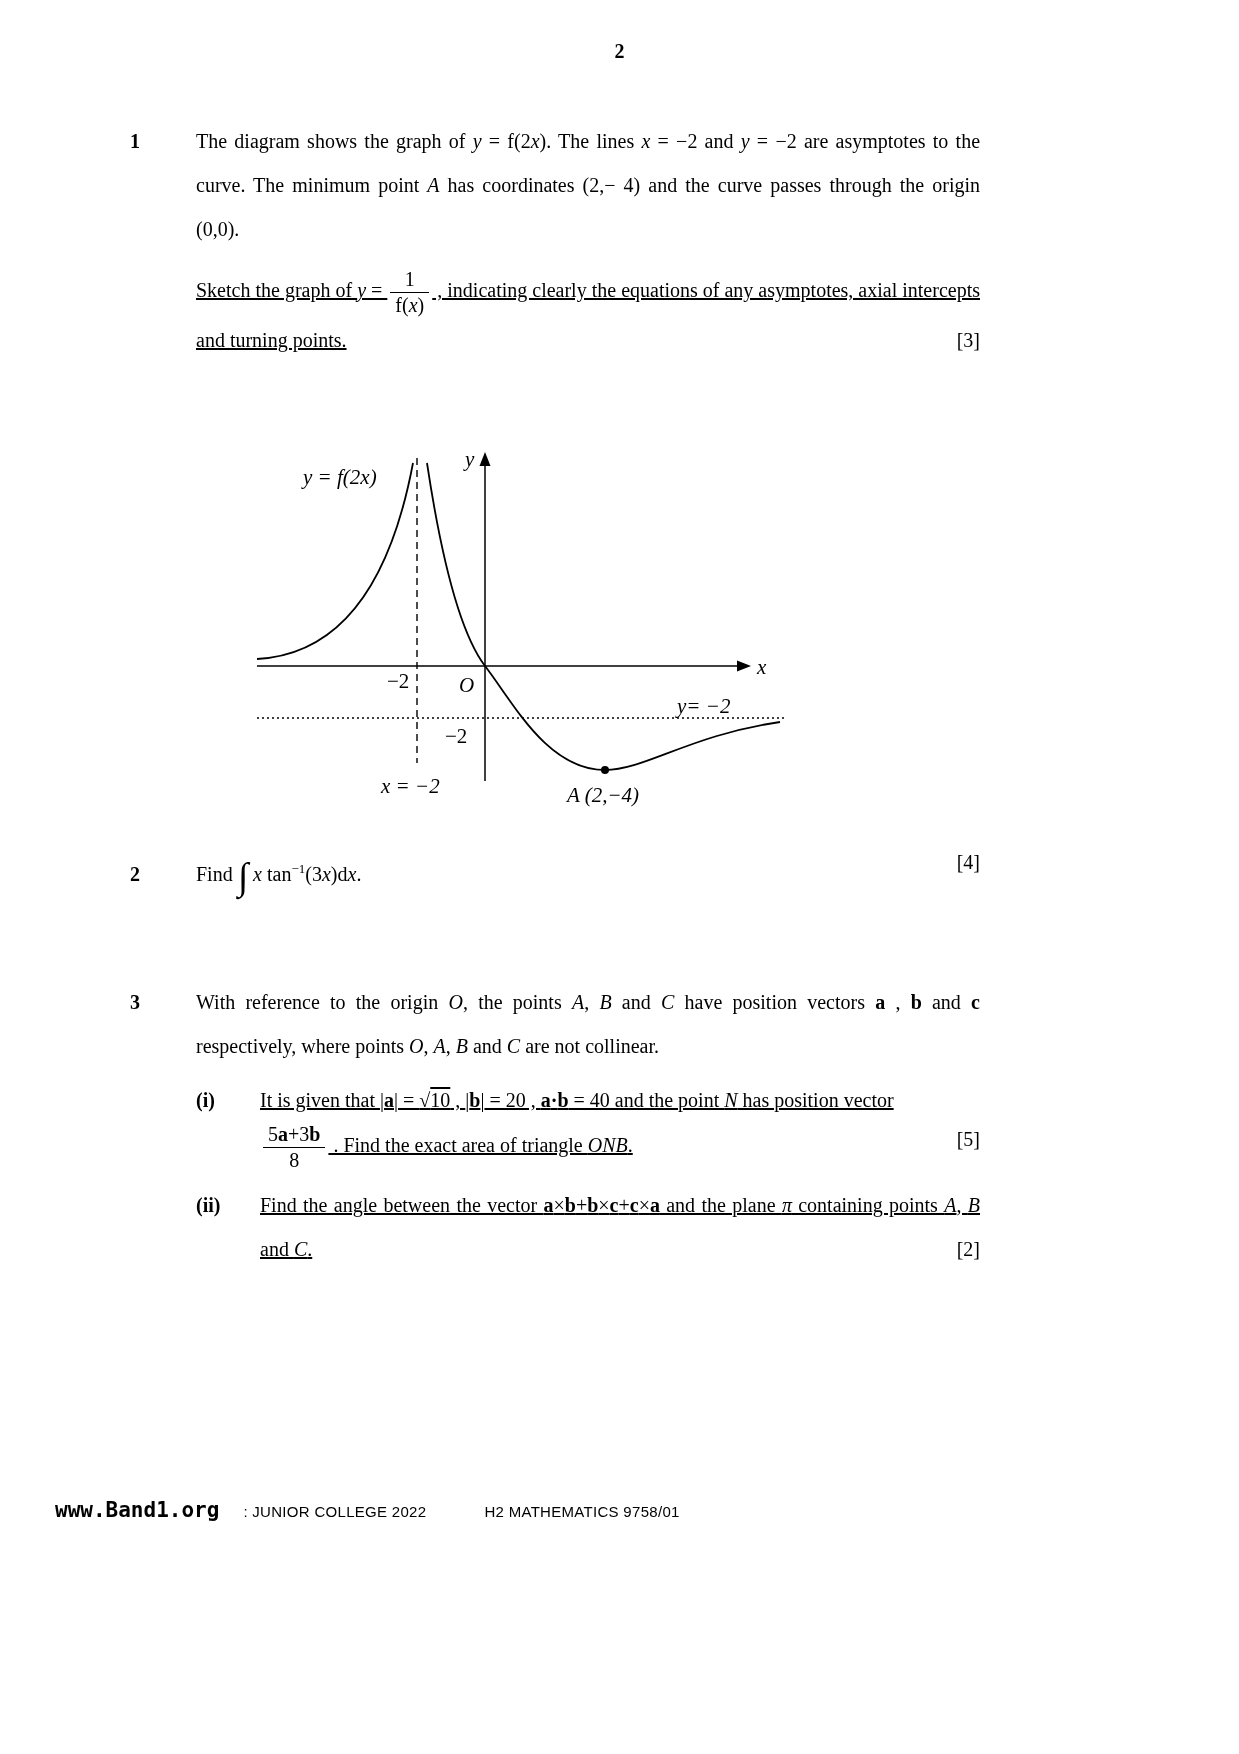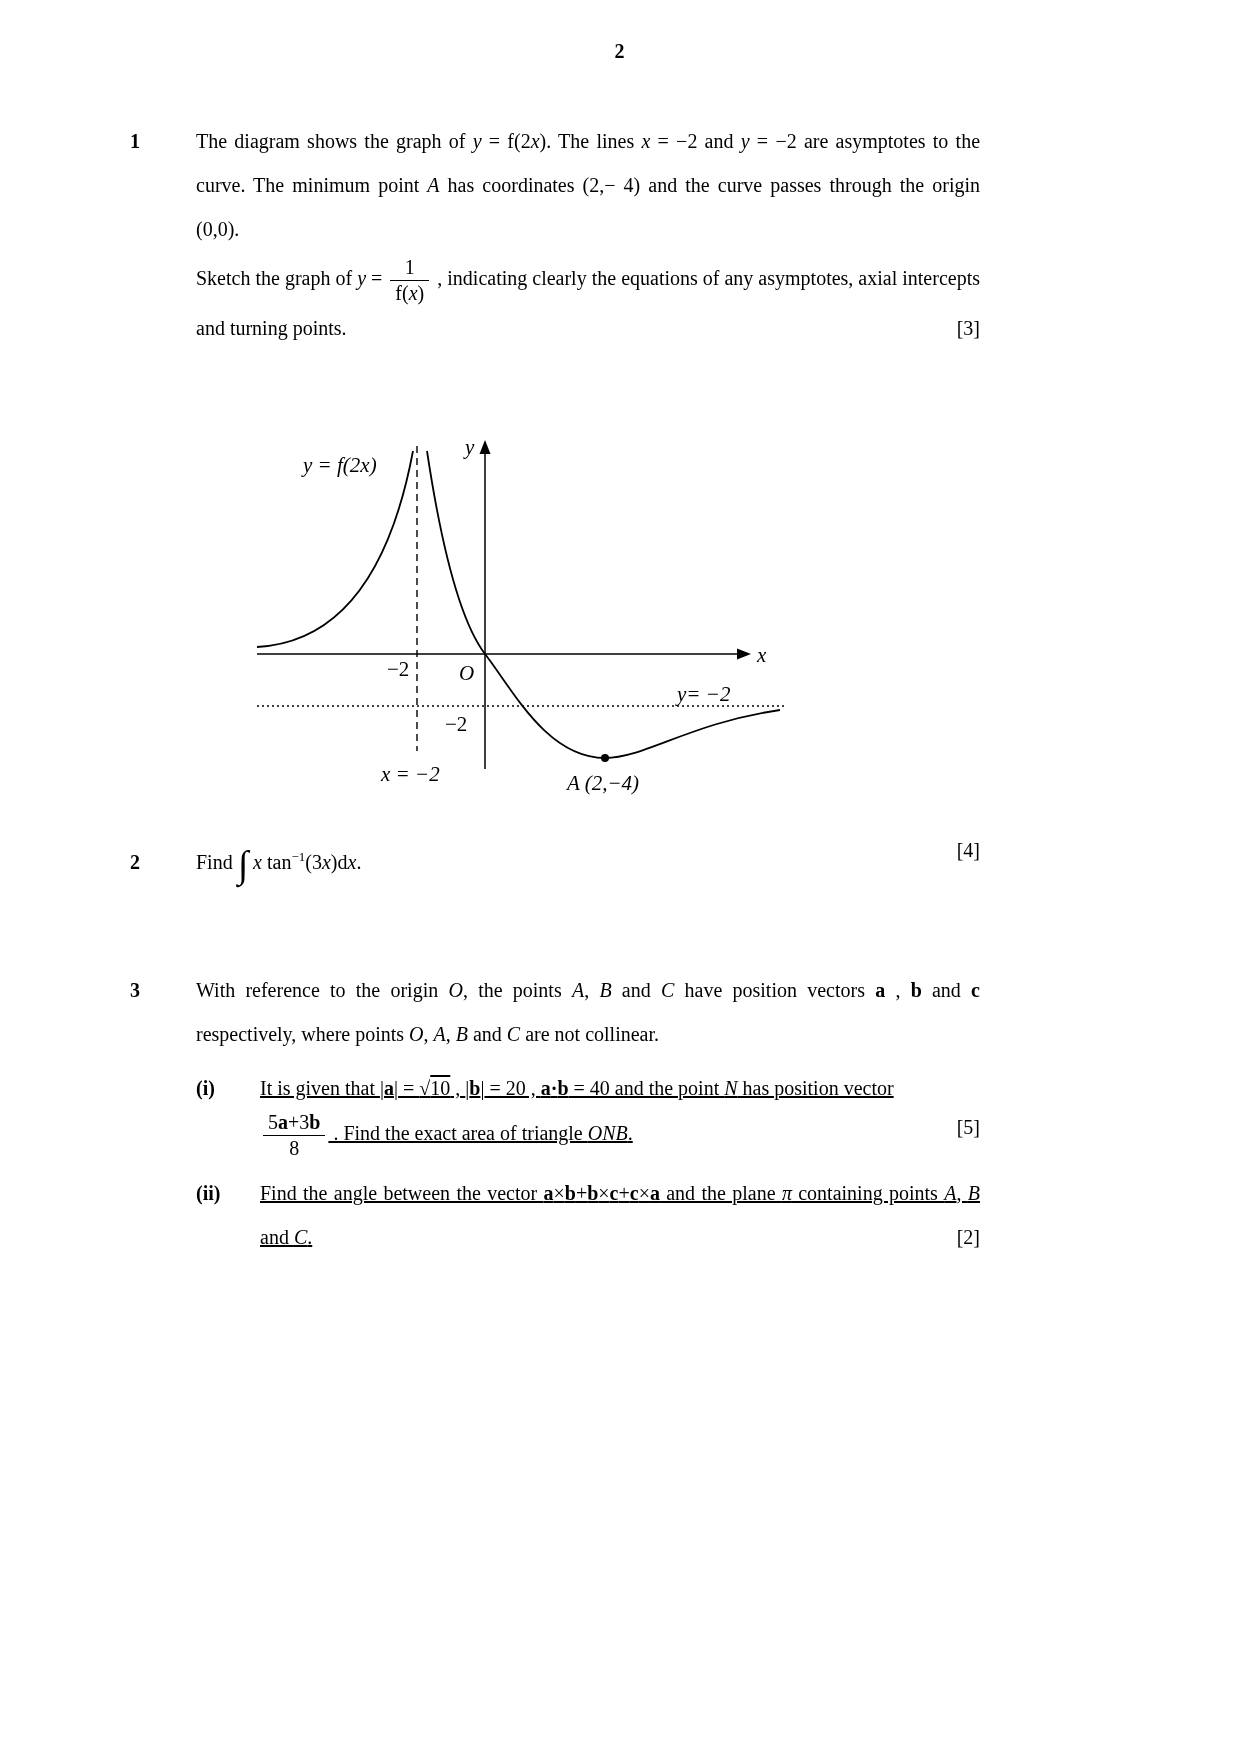--- a/index.html
+++ b/index.html
@@ -10,21 +10,21 @@
   }
   .page-number{ text-align:center;font-weight:bold;padding-top:40px;font-size:20px; }
   .content{ padding:0 259px 0 130px; }
   .qrow{ display:flex; }
   .qrow-1{ margin-top:56px; }
   .qrow-2{ margin-top:26px; }
   .qrow-3{ margin-top:84px; }
   .qnum{ width:66px;flex:none;font-weight:bold; line-height:2.2; }
   .qbody{ flex:1;min-width:0; }
   .qpara{ position:relative;text-align:justify;line-height:2.2;margin:0; }
-  .qpara + .qpara{ margin-top:4px; }
+  .qpara + .qpara{ margin-top:16px;text-decoration:underline; }
   .mark{ position:absolute;right:0;bottom:0;line-height:2.2; }
   .mark-mid{ bottom:12px; }
   .rs-i{ font-style:italic; }
   .rs-b{ font-weight:bold; }
   .rs-sup{ vertical-align:super;font-size:0.65em;line-height:0; }
   .rs-ol{ text-decoration:overline; }
   .rs-int{ font-size:1.9em;line-height:0;vertical-align:-0.22em; }
   .frac{ display:inline-block;vertical-align:middle;text-align:center;line-height:1.25;margin:0 3px; }
   .fnum{ display:block;border-bottom:1.3px solid #000;padding:0 5px; }
   .fden{ display:block;padding:0 5px; }
@@ -107,14 +107,19 @@
 
         <div class="part">
           <div class="plabel">(ii)</div>
           <div class="pbody"><span><span>Find the angle between the vector </span><span class="rs-b">a</span><span>×</span><span class="rs-b">b</span><span>+</span><span class="rs-b">b</span><span>×</span><span class="rs-b">c</span><span>+</span><span class="rs-b">c</span><span>×</span><span class="rs-b">a</span><span> and the plane </span><span class="rs-i">π</span><span> containing points </span><span class="rs-i">A</span><span>, </span><span class="rs-i">B</span><span> and </span><span class="rs-i">C</span><span>.</span></span><span class="mark">[2]</span></div>
         </div>
       </div>
     </div>
 
   </div>
 
+  <div class="footer">
+    <span class="f-site">www.Band1.org</span>
+    <span class="f-l1">: JUNIOR COLLEGE 2022</span>
+    <span class="f-l2">H2 MATHEMATICS 9758/01</span>
+  </div>
 
 </div>
 
 </body></html>

